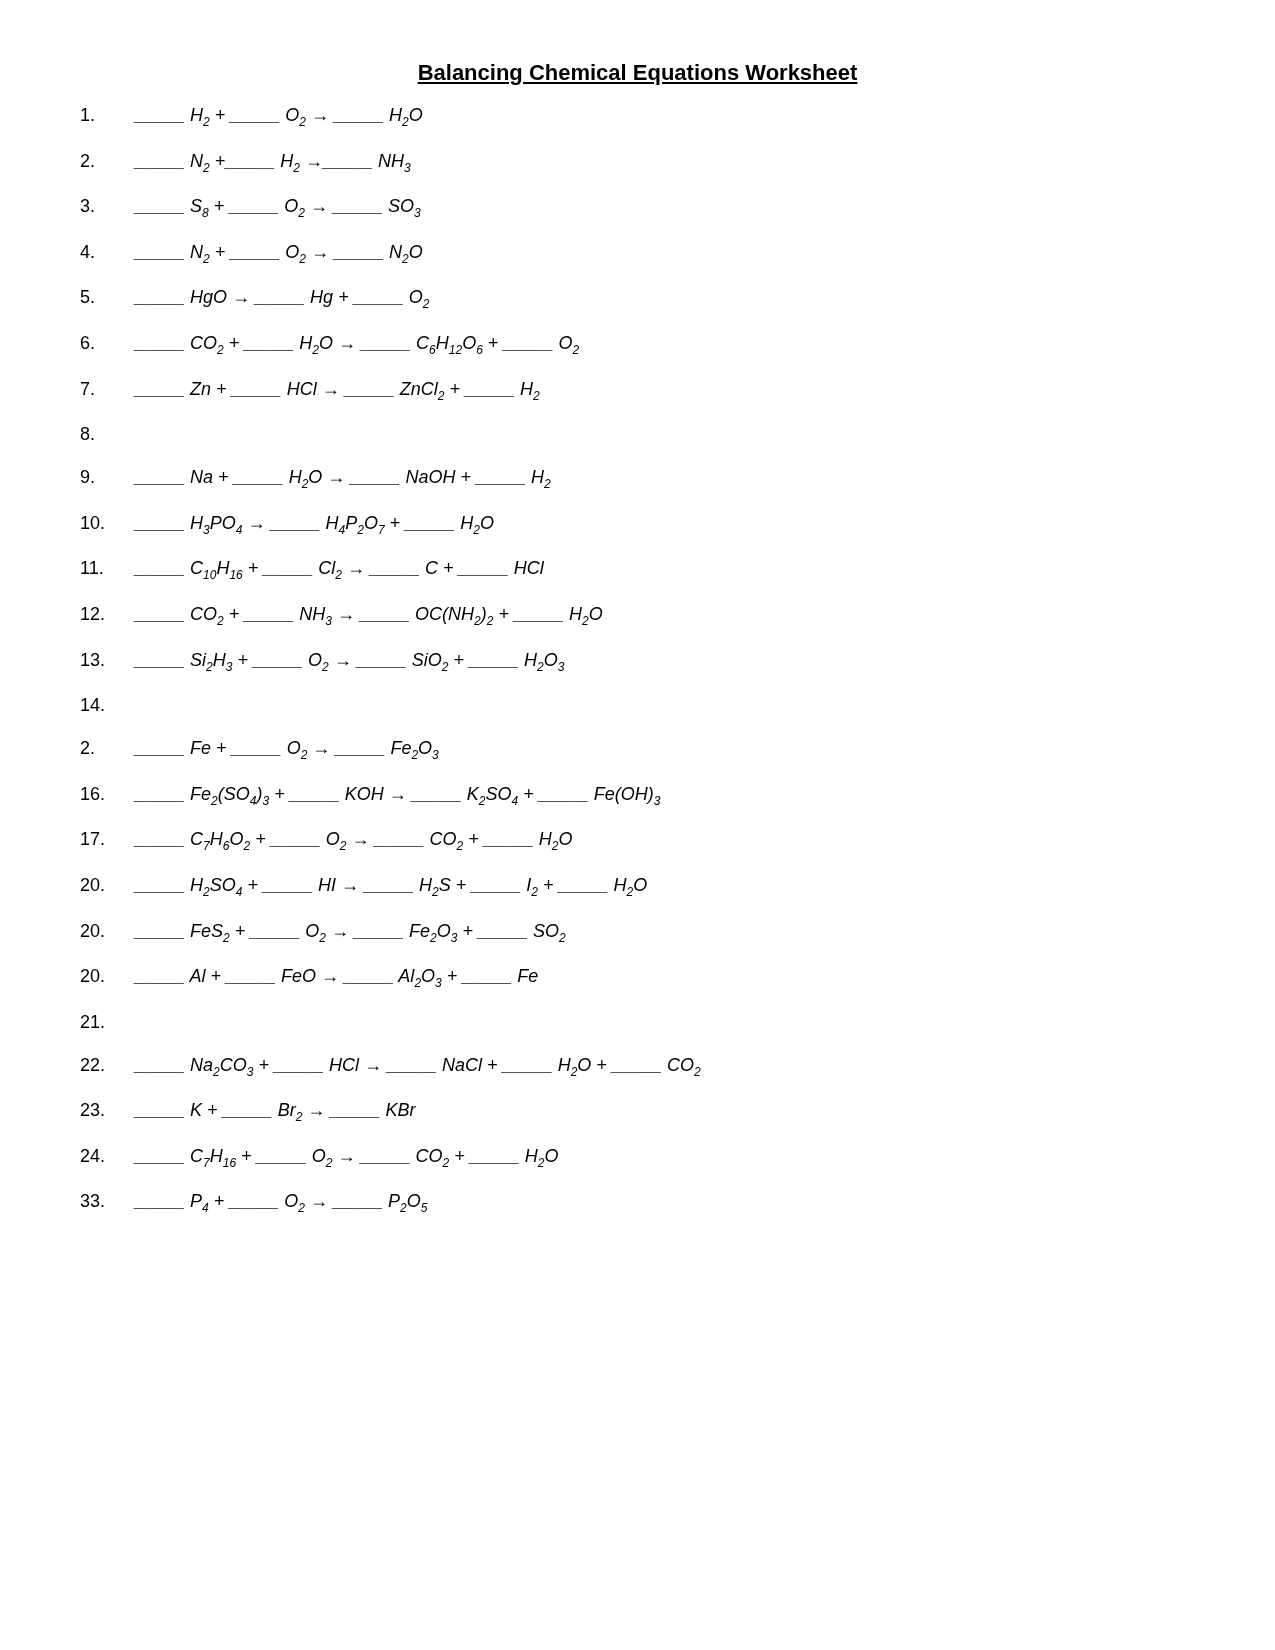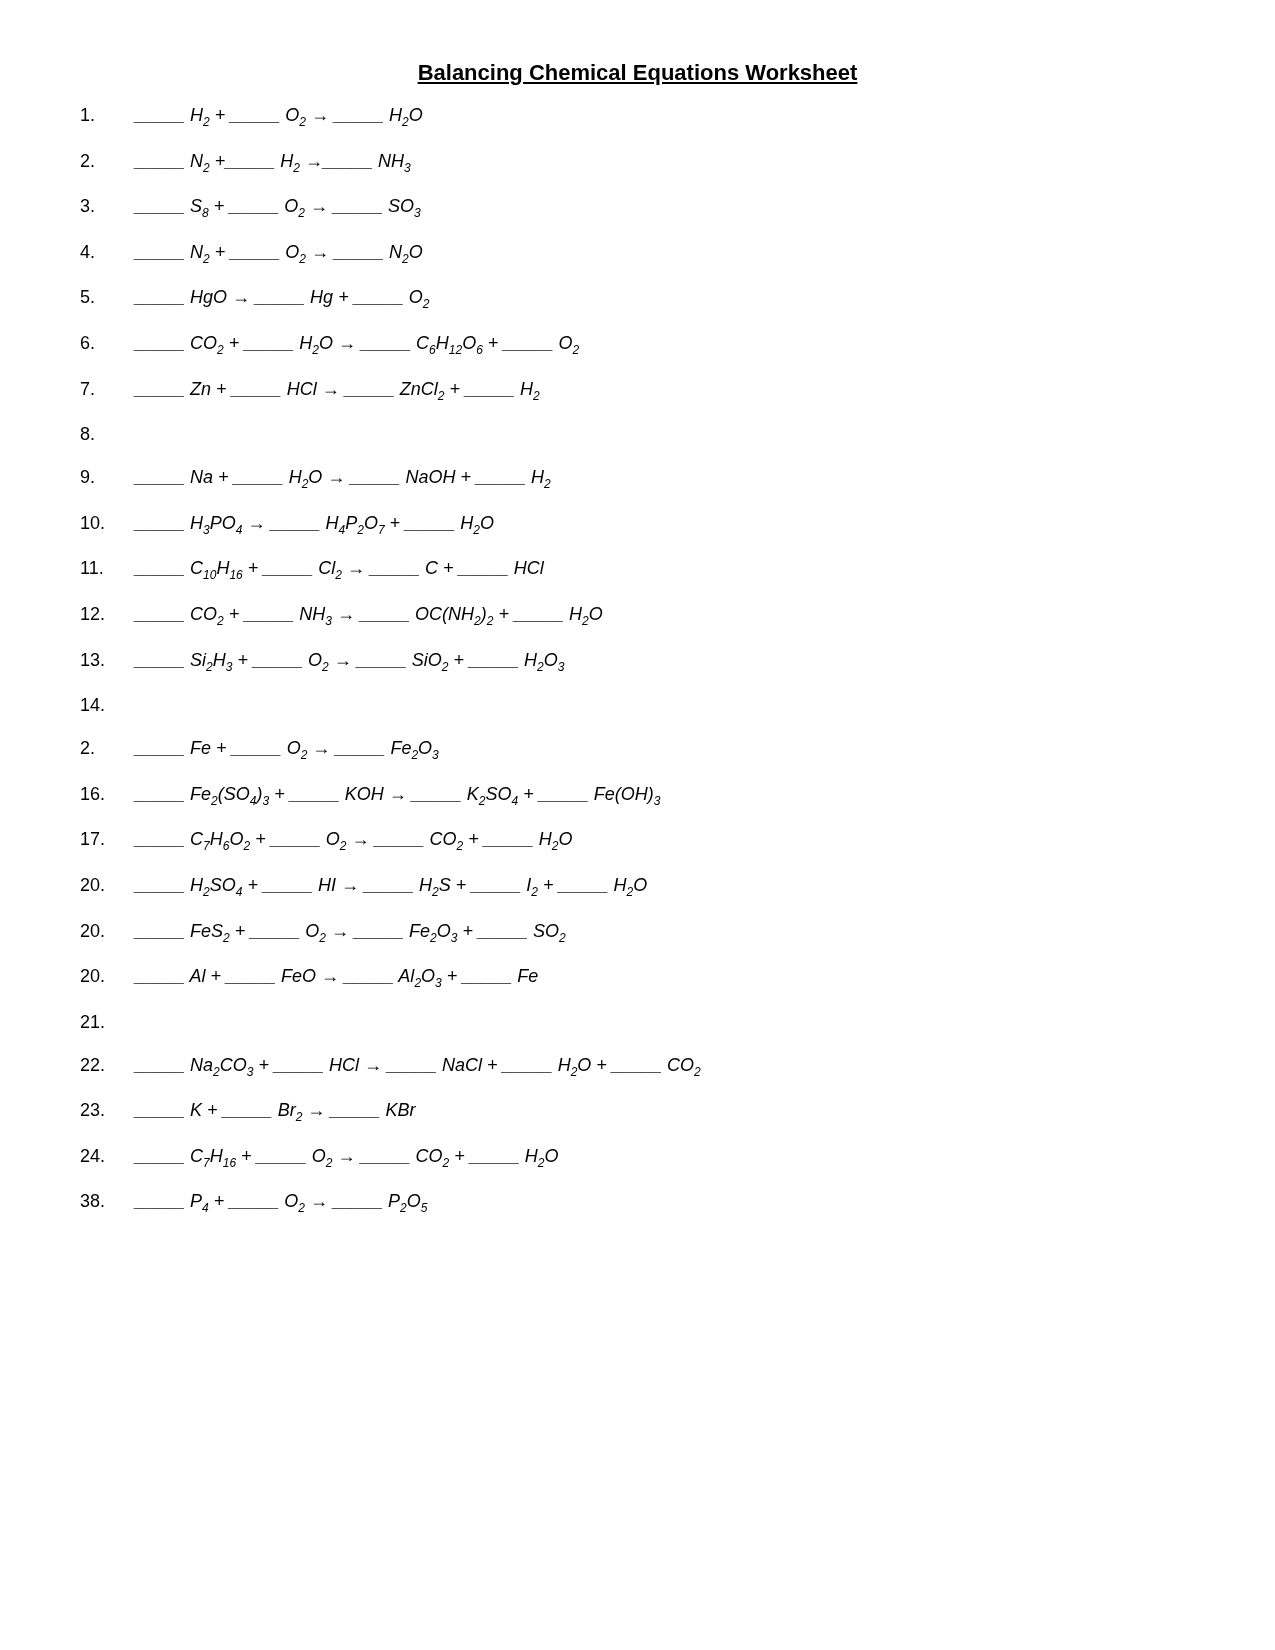--- a/index.html
+++ b/index.html
@@ -138,16 +138,16 @@
     </li>
     <li class="equation-item">
       <span class="eq-num">23.</span>
       <span class="eq-content">_____ K  +  _____ Br<sub>2</sub> →  _____ KBr</span>
     </li>
     <li class="equation-item">
       <span class="eq-num">24.</span>
       <span class="eq-content">_____ C<sub>7</sub>H<sub>16</sub>  +  _____ O<sub>2</sub>  →  _____ CO<sub>2</sub>  +  _____ H<sub>2</sub>O</span>
     </li>
     <li class="equation-item">
-      <span class="eq-num">38.</span>
+      <span class="eq-num">33.</span>
       <span class="eq-content">_____ P<sub>4</sub>  +  _____ O<sub>2</sub>  →  _____ P<sub>2</sub>O<sub>5</sub></span>
     </li>
   </ol>
 
 </body></html>

